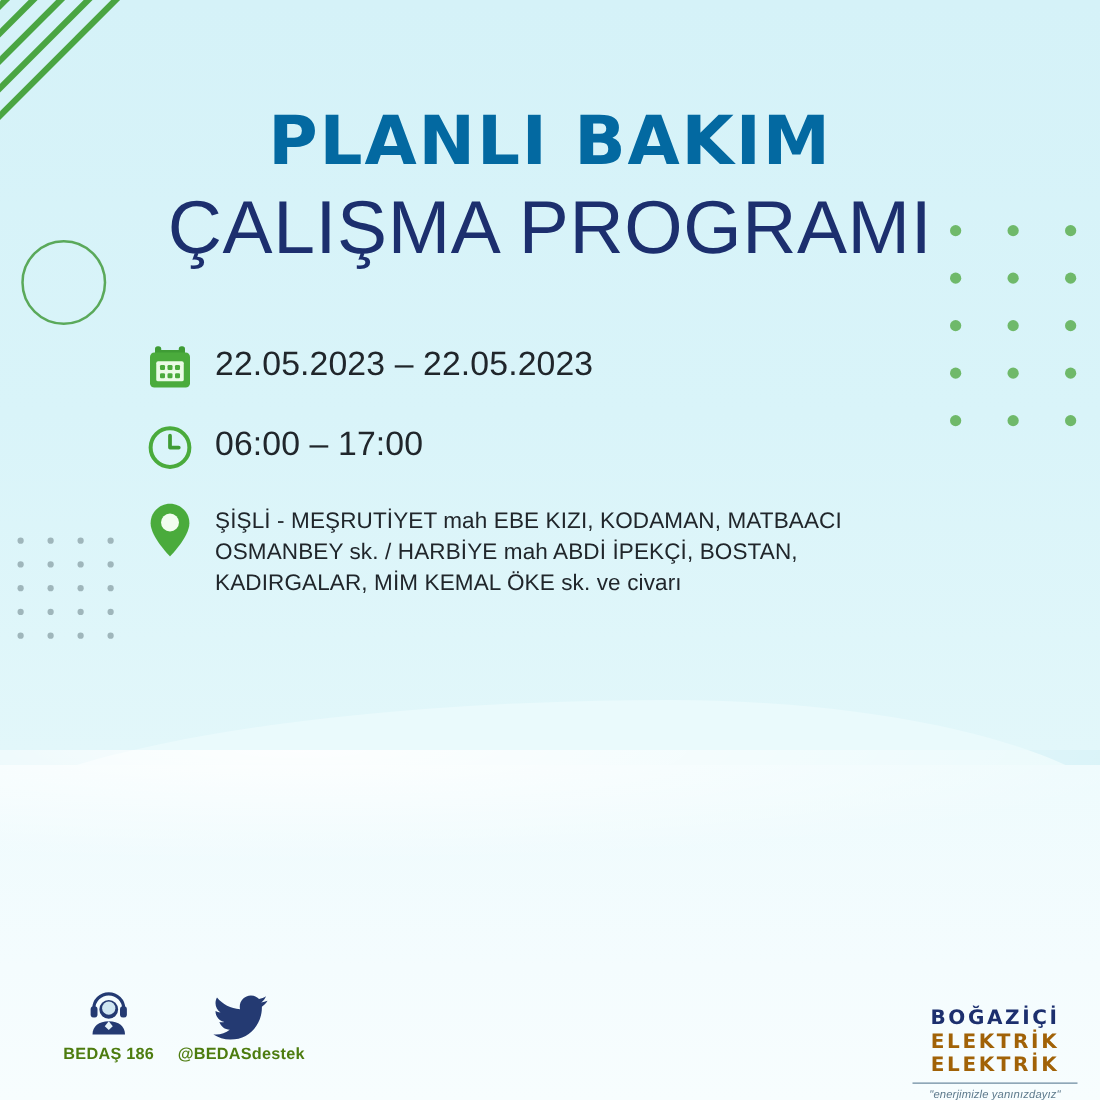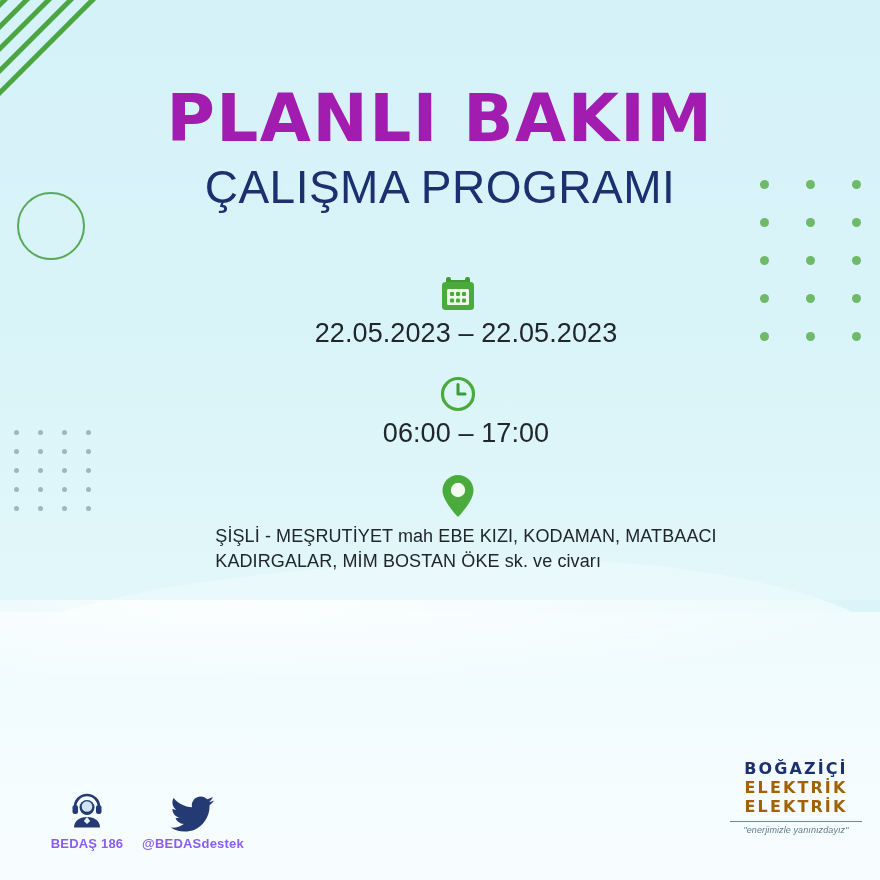--- a/index.html
+++ b/index.html
@@ -101,46 +101,45 @@
   
   .title-wrap {
     position: absolute;
     left: 0; top: 86px;
     width: 880px;
     text-align: center;
     line-height: 1;
   }
   .title-main {
     font-family: "DejaVu Sans", sans-serif;
-    font-size: 66px;
+    font-size: 54px;
     font-weight: 700;
     letter-spacing: 1.5px;
-    color: #a21caf;
+    color: #0369a1;
     display: block;
   }
   .title-sub {
     font-family: "Liberation Sans", sans-serif;
-    font-size: 46px;
+    font-size: 60px;
     font-weight: 400;
     letter-spacing: 0.5px;
     color: #1c2f6e;
     display: block;
     margin-top: 12px;
   }
   
   .info {
     position: absolute;
     left: 116px; top: 272px;
     width: 700px;
   }
   .row {
     display: flex;
-    align-items: center;
+    align-items: flex-start;
     margin-bottom: 22px;
-    flex-direction: column;
   }
   .row .ico {
     width: 56px;
     min-width: 56px;
     display: flex;
     align-items: center;
     justify-content: flex-start;
     padding-top: 2px;
   }
   .row .txt {
@@ -173,26 +172,26 @@
     height: 46px;
     display: flex;
     align-items: flex-end;
     justify-content: center;
   }
   .contact .clabel {
     margin-top: 7px;
     font-size: 13px;
     font-weight: 700;
     letter-spacing: 0.2px;
-    color: #8b5cf6;
+    color: #4d7c0f;
   }
   
   .logo {
     position: absolute;
-    left: 726px; top: 760px;
+    left: 726px; top: 805px;
     text-align: center;
     width: 140px;
   }
   .logo .l1 {
     font-family: "DejaVu Sans", sans-serif;
     font-size: 16px;
     font-weight: 700;
     letter-spacing: 2.1px;
     color: #1c2f6e;
     display: block;
@@ -329,21 +328,22 @@
 
     <div class="row" id="row-address">
       <span class="ico">
         <svg width="40" height="48" viewBox="0 0 40 48">
           <path d="M20 3 C11.4 3 4.5 9.9 4.5 18.5 C4.5 29.5 20 45 20 45 C20 45 35.5 29.5 35.5 18.5 C35.5 9.9 28.6 3 20 3 Z" fill="#4aab3c"></path>
           <circle cx="20" cy="18" r="7.2" fill="#f2fdf0"></circle>
         </svg>
       </span>
       <span class="txt">
         <span class="addr-line">ŞİŞLİ - MEŞRUTİYET mah EBE KIZI, KODAMAN, MATBAACI</span>
-        <span class="addr-line">KADIRGALAR, MİM BOSTAN ÖKE sk. ve civarı</span>
+        <span class="addr-line">OSMANBEY sk. / HARBİYE mah ABDİ İPEKÇİ, BOSTAN,</span>
+        <span class="addr-line">KADIRGALAR, MİM KEMAL ÖKE sk. ve civarı</span>
       </span>
     </div>
 
   </div>
 
   <div class="footer">
 
     <div class="contact">
       <span class="cicon">
         <svg width="44" height="44" viewBox="0 0 44 44">

